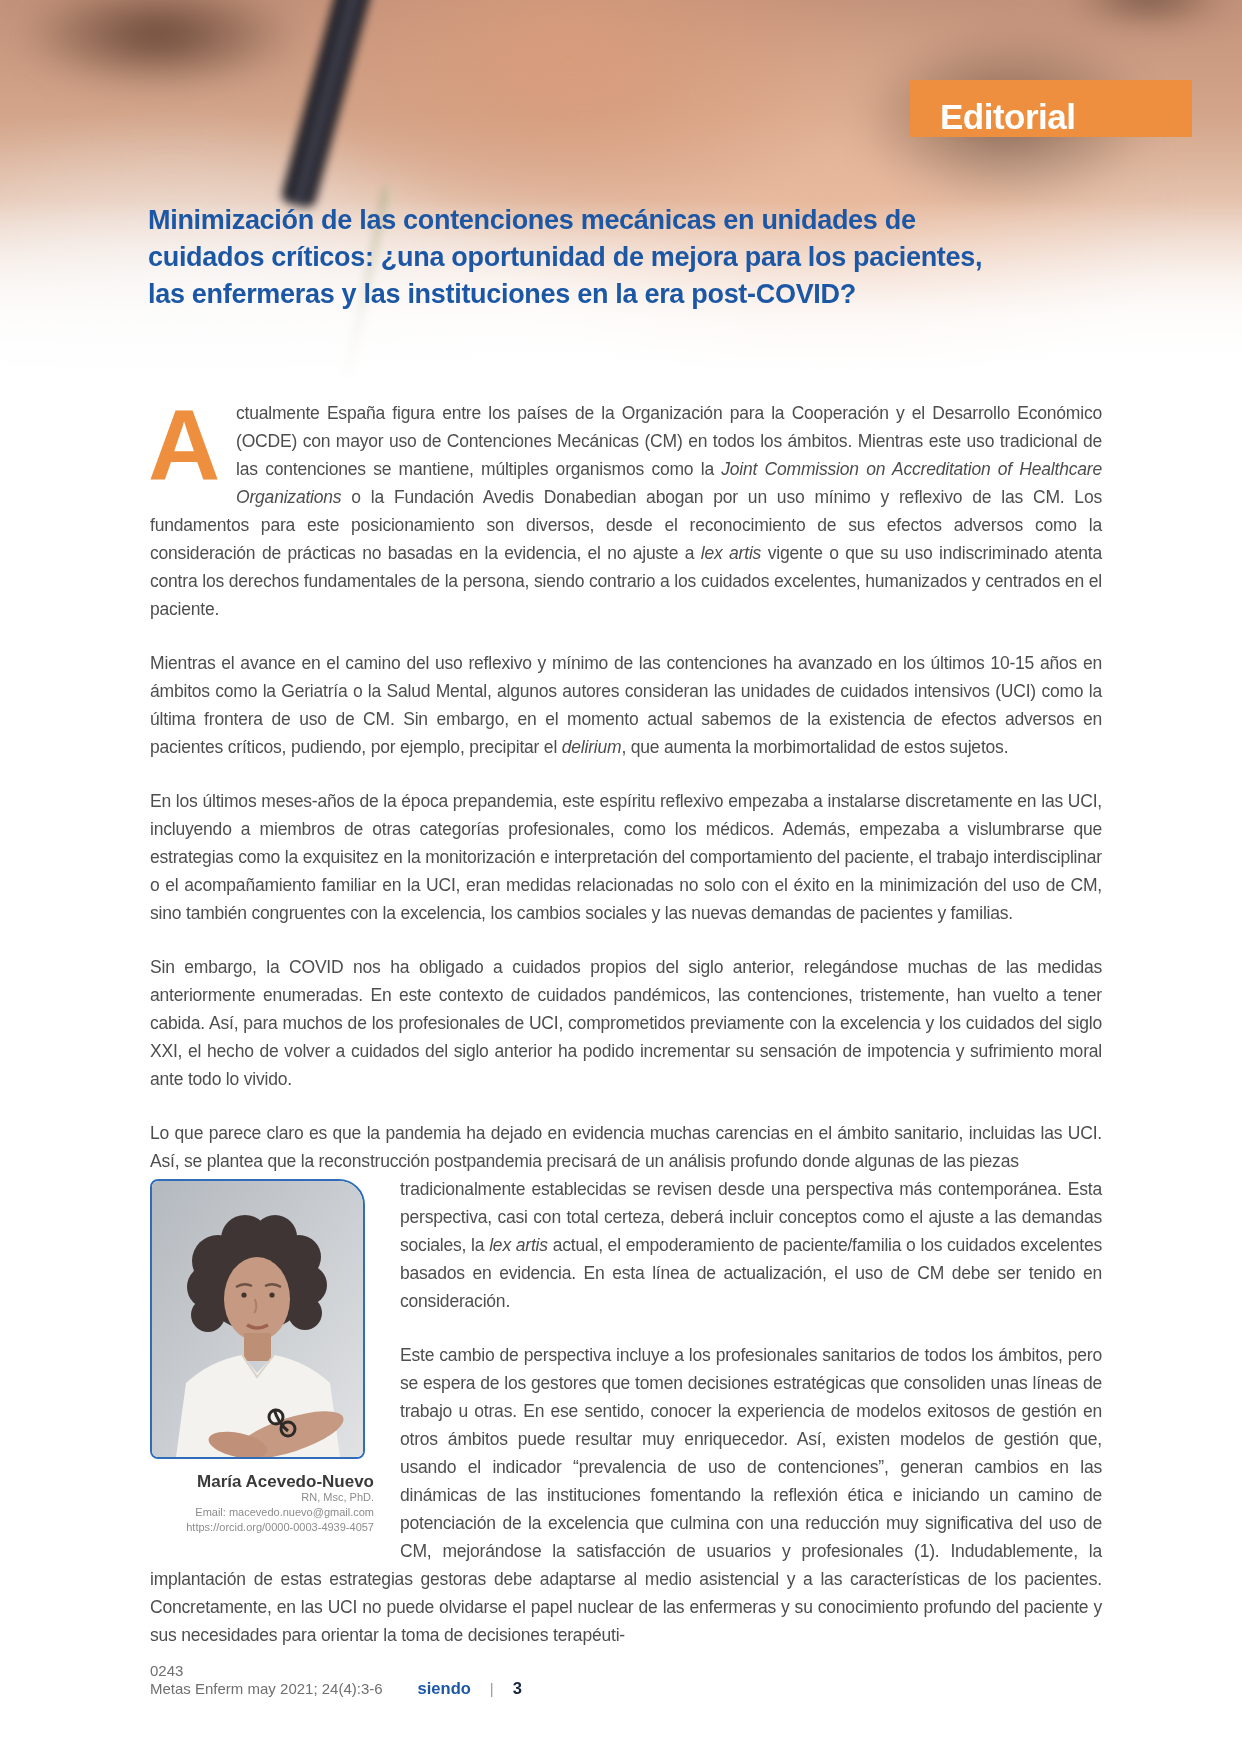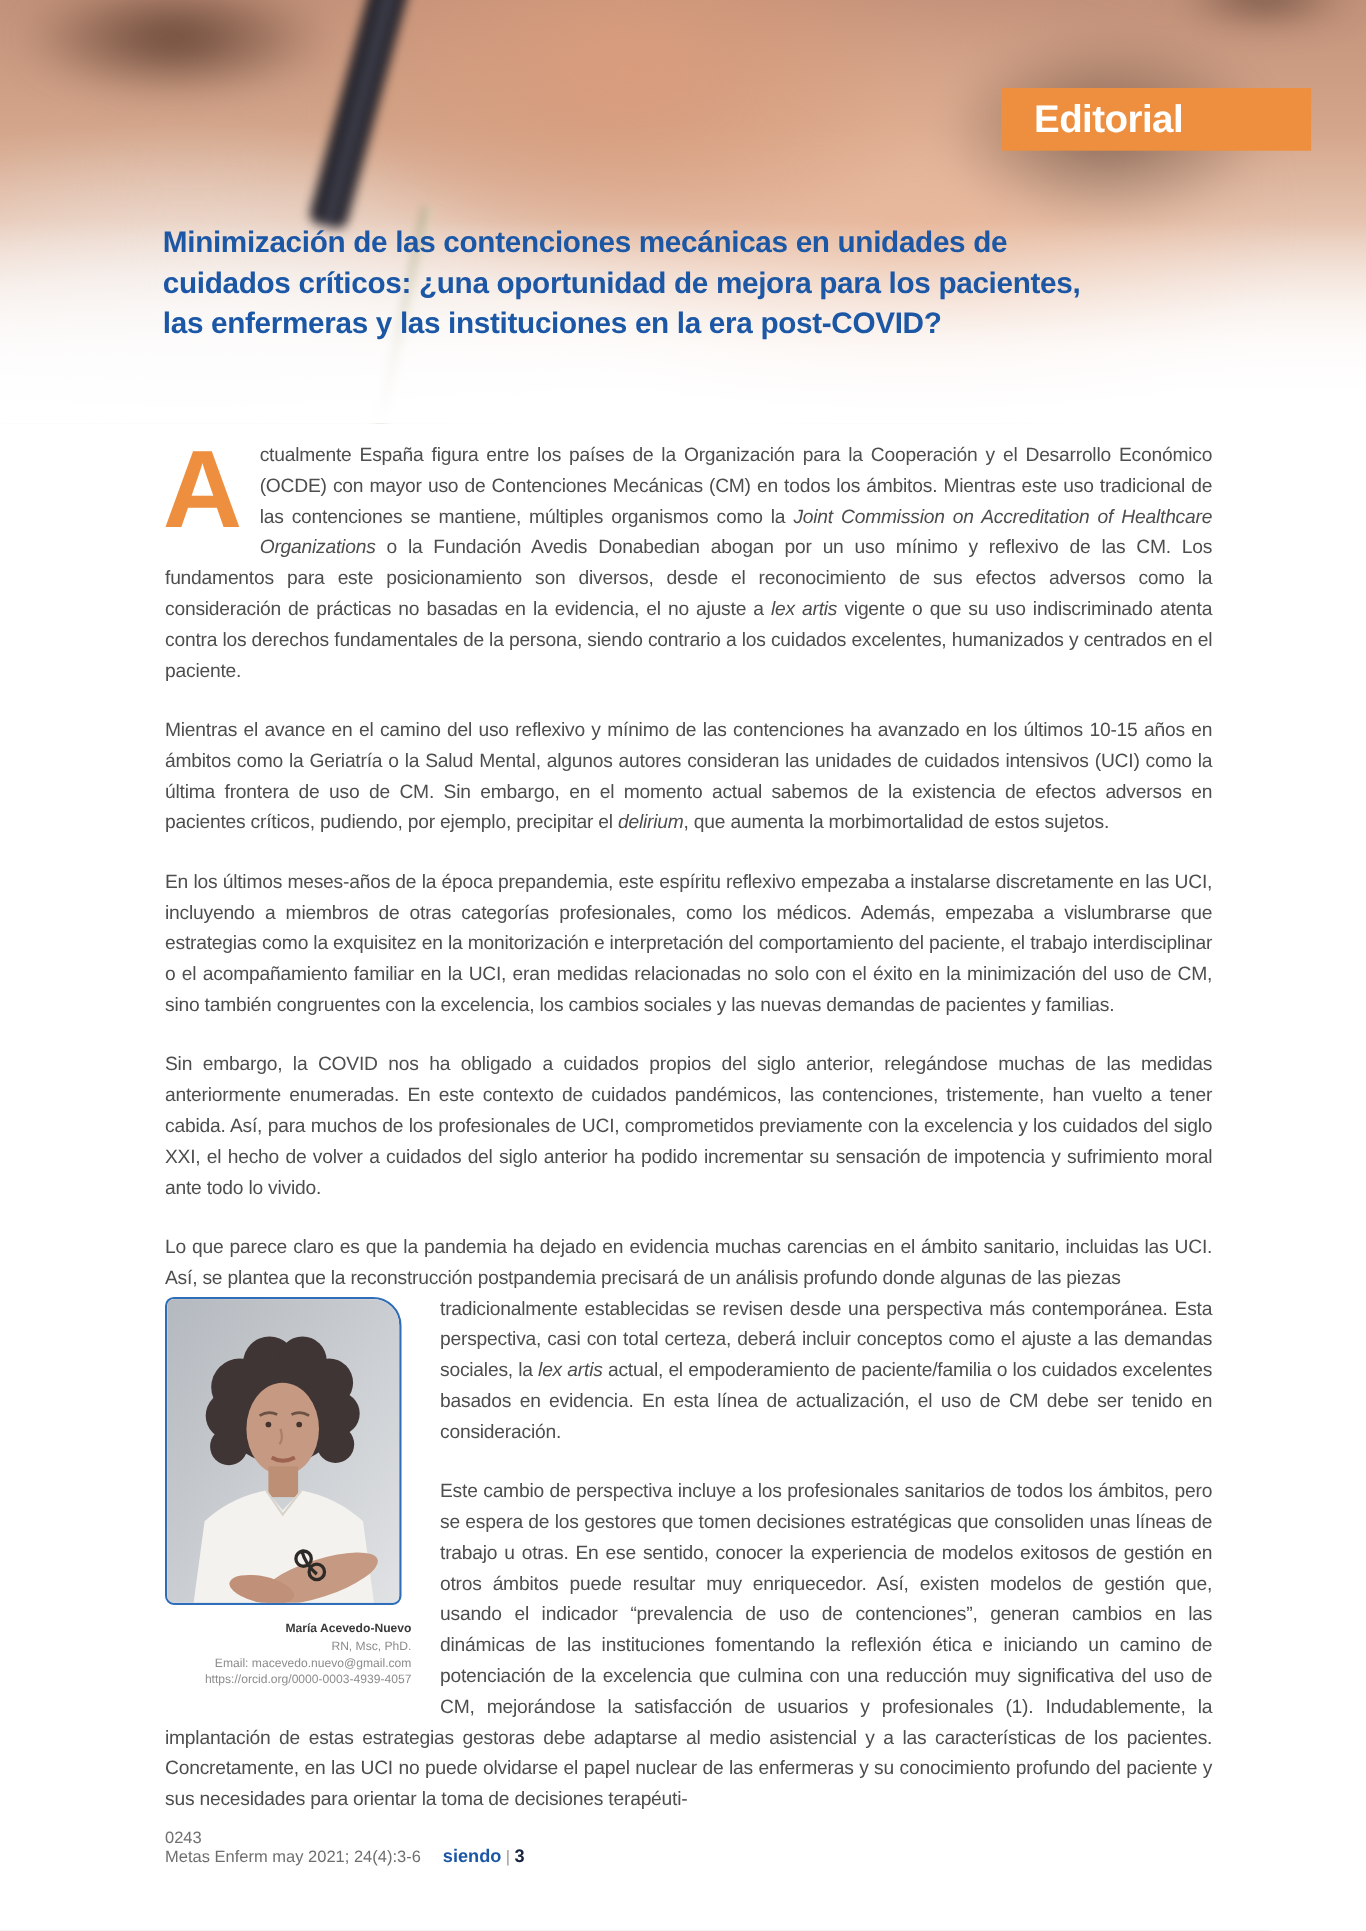--- a/index.html
+++ b/index.html
@@ -22,44 +22,44 @@
   .pen-barrel{position:absolute;left:312px;top:-42px;width:34px;height:252px;
     background:linear-gradient(90deg,#14141b,#41414e 55%,#14141b);
     border-radius:10px;transform:rotate(15deg);filter:blur(5px);}
   .pen-tip{position:absolute;left:362px;top:186px;width:9px;height:210px;
     background:linear-gradient(90deg,#a29a7e,#e9e0c4);
     transform:rotate(12deg);filter:blur(4px);opacity:.85;}
   .hero-fade{position:absolute;inset:0;
     background:linear-gradient(180deg,rgba(255,255,255,0) 52%,rgba(255,255,255,.82) 82%,#ffffff 100%);}
   
   .banner{position:absolute;left:910px;top:80px;width:282px;height:57px;
-    display:flex;align-items:center;box-sizing:border-box;padding-left:30px;}
+    display:flex;align-items:flex-end;box-sizing:border-box;padding-left:30px;}
   .banner-label{color:#ffffff;font-size:35px;font-weight:bold;letter-spacing:-.5px;}
   
   .title{position:absolute;left:148px;top:202px;width:954px;
     font-weight:bold;font-size:27px;line-height:37px;letter-spacing:-.3px;}
   
   .body-col{position:relative;margin:14px 140px 0 150px;width:952px;
     color:#4e4e4e;font-size:17.5px;line-height:28px;letter-spacing:-.2px;
     text-align:justify;}
   .para{margin:0 0 26px 0;}
   .dropcap{float:left;color:#EE8F3F;font-size:100px;line-height:80px;
     font-weight:bold;margin:6px 16px 0 -2px;}
   
   .author-float{float:left;width:224px;margin:4px 26px 4px 0;}
   .portrait{width:211px;height:276px;border:2px solid #2f6db8;
     border-radius:8px 26px 8px 8px;overflow:hidden;display:block;}
   .author-caption{margin-top:14px;text-align:right;color:#8c8c8c;
     font-size:11px;line-height:15px;letter-spacing:0;}
-  .author-name{color:#3a3a3a;font-size:11px;font-weight:bold;line-height:17px;}
+  .author-name{color:#3a3a3a;font-size:17px;font-weight:bold;line-height:17px;}
   
   .footer{position:absolute;left:150px;right:140px;top:1662px;
     display:flex;justify-content:space-between;align-items:baseline;
     font-size:15px;color:#6f6f6f;flex-direction:column;}
-  .footer-right{display:flex;align-items:baseline;gap:4px;text-align:center;}
+  .footer-right{display:flex;align-items:baseline;gap:19px;text-align:center;}
   .footer-citation{margin-right:16px;}
   .footer-brand{font-weight:bold;font-size:16.5px;}
   .footer-sep{color:#9a9a9a;}
   .footer-page{font-weight:bold;font-size:16.5px;color:#16243d;}
   .clear{clear:both;}
 </style>
 </head>
 <body>
 
 <div class="page">

